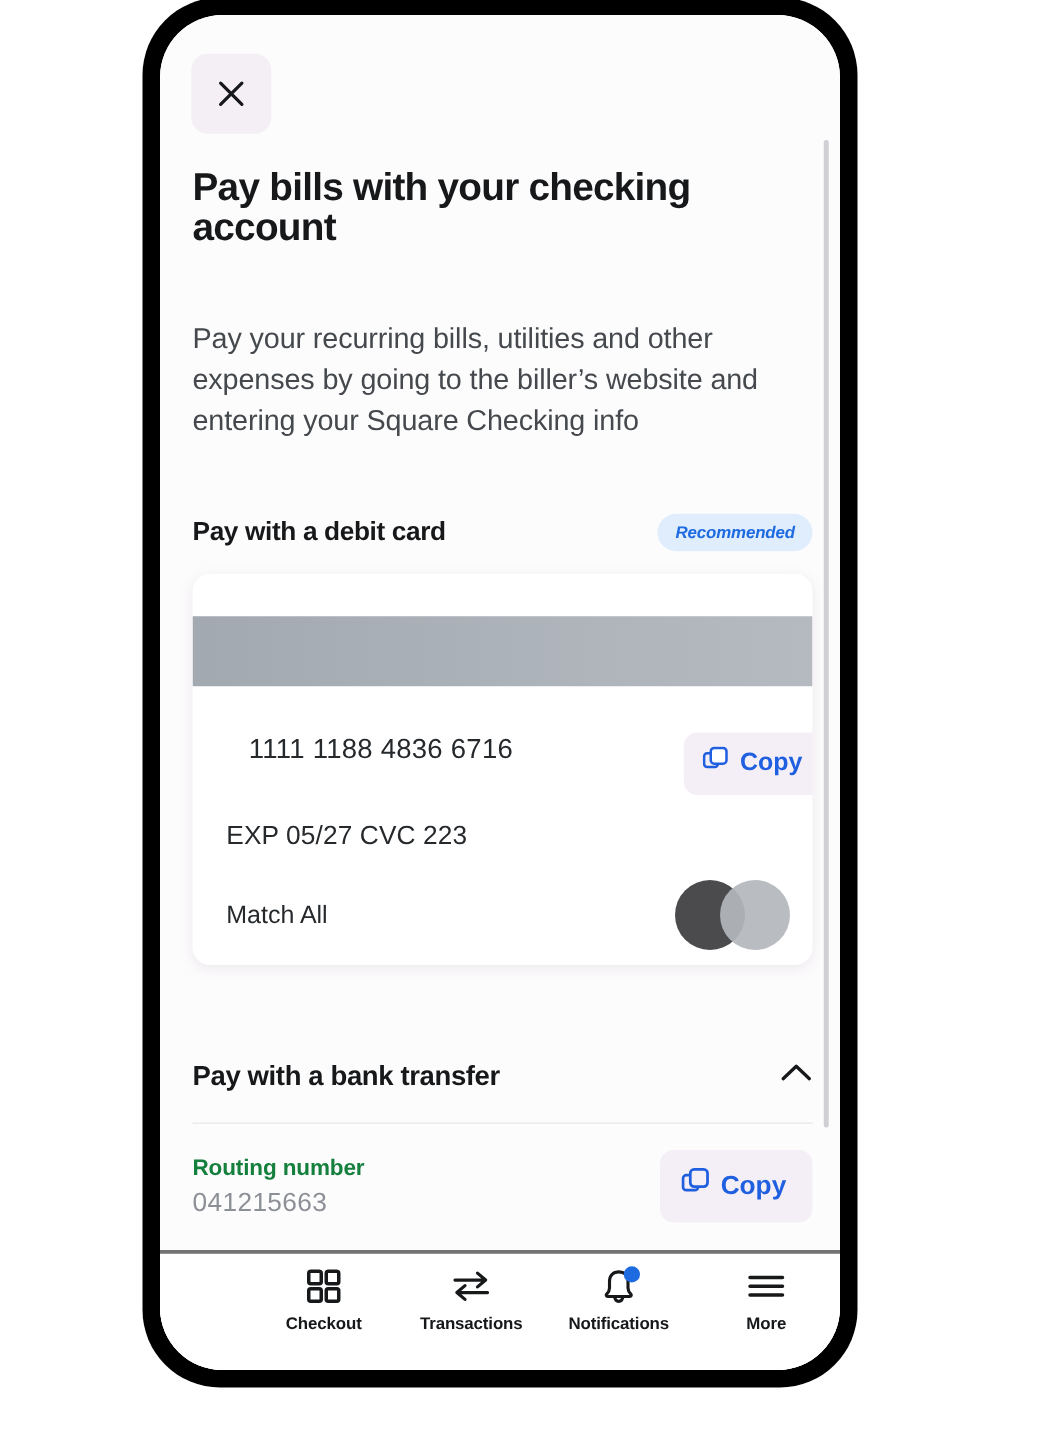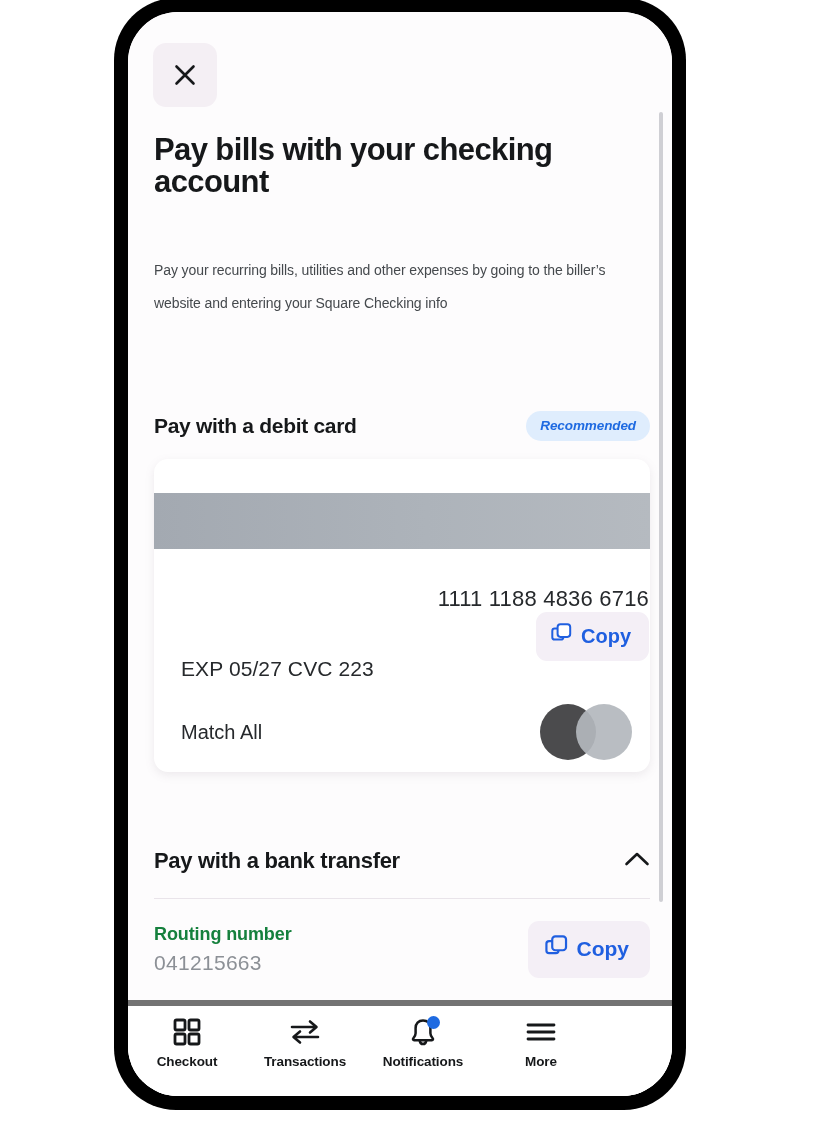--- a/index.html
+++ b/index.html
@@ -78,21 +78,21 @@
   #page-title {
     top: 122px;
     font-size: 31px;
     line-height: 32px;
     font-weight: bold;
     color: #16181a;
     letter-spacing: -0.6px;
   }
   #page-subtitle {
     top: 242px;
-    font-size: 14px;
+    font-size: 23px;
     line-height: 33px;
     color: #45494d;
     letter-spacing: -0.1px;
   }
 
   
   #debit-header-row {
     position: absolute;
     left: 26px;
     top: 394px;
@@ -134,30 +134,29 @@
   #card-magstripe {
     position: absolute;
     left: 0;
     top: 34px;
     width: 496px;
     height: 56px;
     background: linear-gradient(90deg, #a3a9b1 0%, #adb3ba 55%, #b5bac0 100%);
   }
   #card-number-row {
     position: absolute;
-    left: 7px;
+    left: 18px;
     top: 127px;
     width: 496px;
     height: 54px;
     display: flex;
-    align-items: flex-end;
+    align-items: flex-start;
     justify-content: space-between;
     padding: 0 8px 0 27px;
     box-sizing: border-box;
-    flex-direction: column;
   }
   #card-number {
     font-size: 22px;
     color: #26292c;
     letter-spacing: 0.2px;
   }
   #card-exp-row {
     position: absolute;
     left: 27px;
     top: 198px;
@@ -280,24 +279,24 @@
   }
 
   
   #bottom-nav {
     position: absolute;
     left: 0;
     bottom: 0;
     width: 544px;
     height: 96px;
     background: #ffffff;
-    border-top: 6px solid #737373;
+    border-top: 3px solid #737373;
     display: flex;
     align-items: flex-start;
-    justify-content: flex-start;
+    justify-content: flex-end;
     padding-top: 11px;
     box-sizing: border-box;
   }
   .nav-item {
     width: 118px;
     display: flex;
     flex-direction: column;
     align-items: center;
     gap: 7px;
     cursor: pointer;

